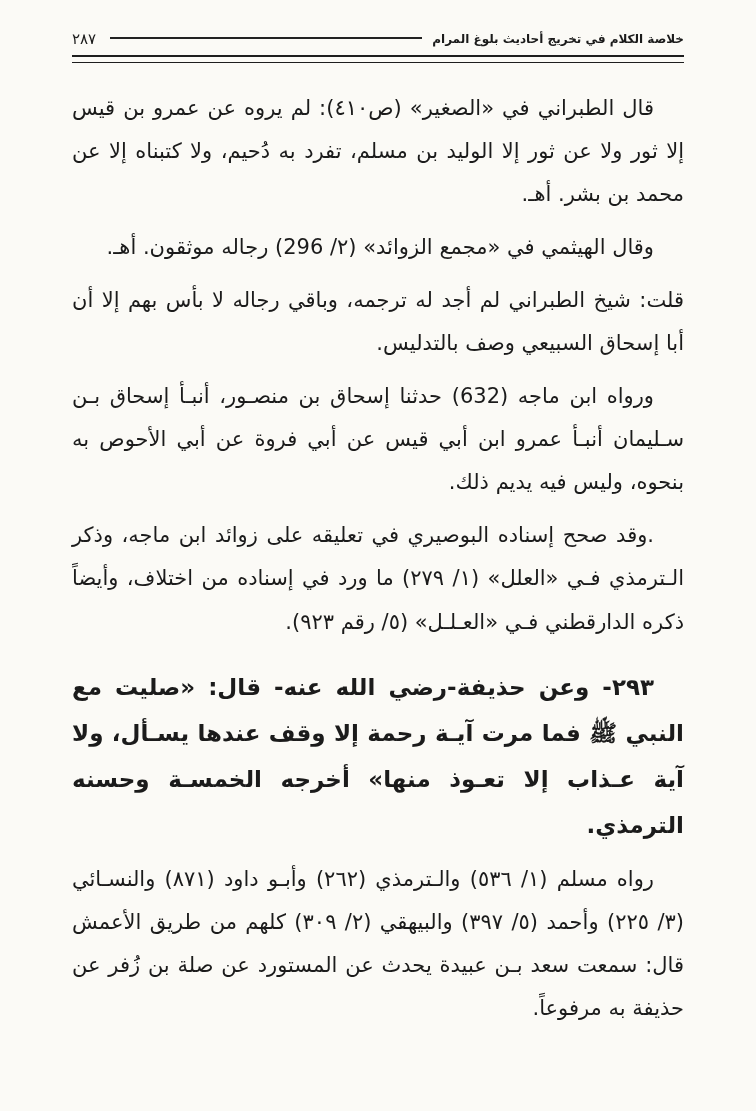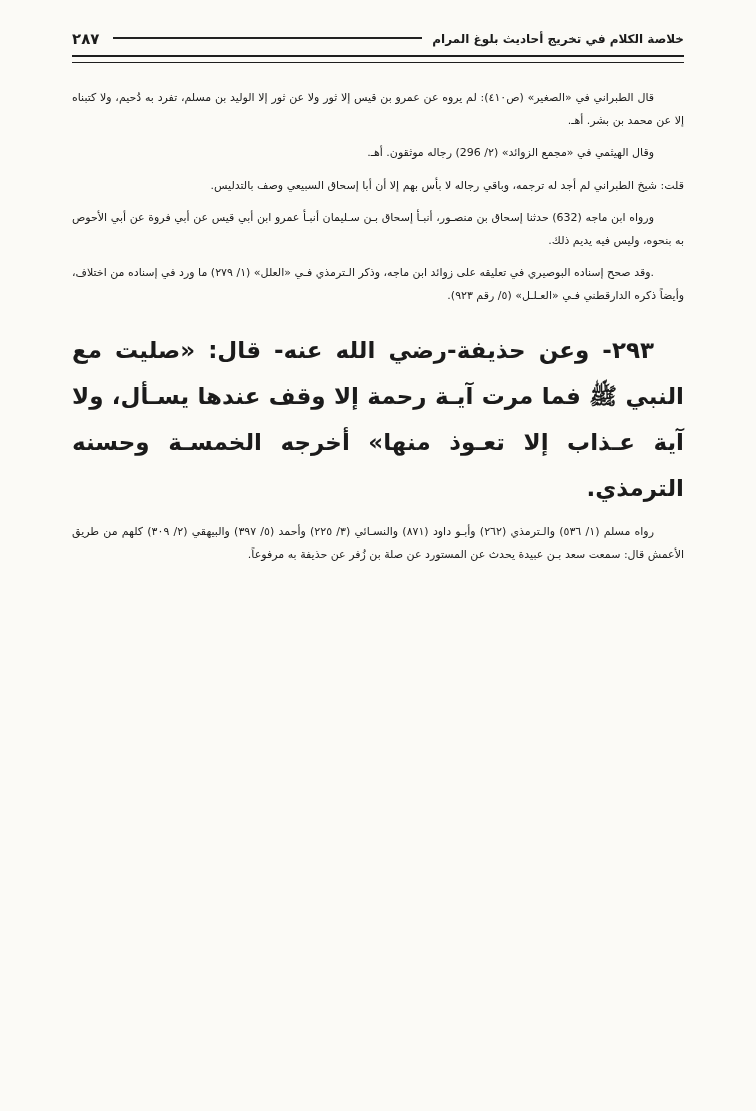--- a/index.html
+++ b/index.html
@@ -34,34 +34,34 @@
     white-space: nowrap;
     letter-spacing: 0;
   }
   .header-line {
     flex: 1;
     border-bottom: 2px solid #222;
     margin: 0 10px 2px 14px;
     height: 0;
   }
   .page-number {
-    font-weight: bold;
+    font-weight: normal;
     font-size: 15px;
     white-space: nowrap;
   }
   .double-rule {
     height: 5px;
     border-top: 2.6px solid #1e1e1e;
     border-bottom: 1.2px solid #1e1e1e;
     margin-bottom: 24px;
   }
   
   .body-text p {
     margin: 0 0 10px 0;
-    font-size: 11px;
+    font-size: 21px;
     line-height: 2.05;
     text-align: justify;
     direction: rtl;
   }
   .body-text p.indent {
     text-indent: 30px;
   }
   .body-text p.hadith {
     font-weight: bold;
     font-size: 23px;

